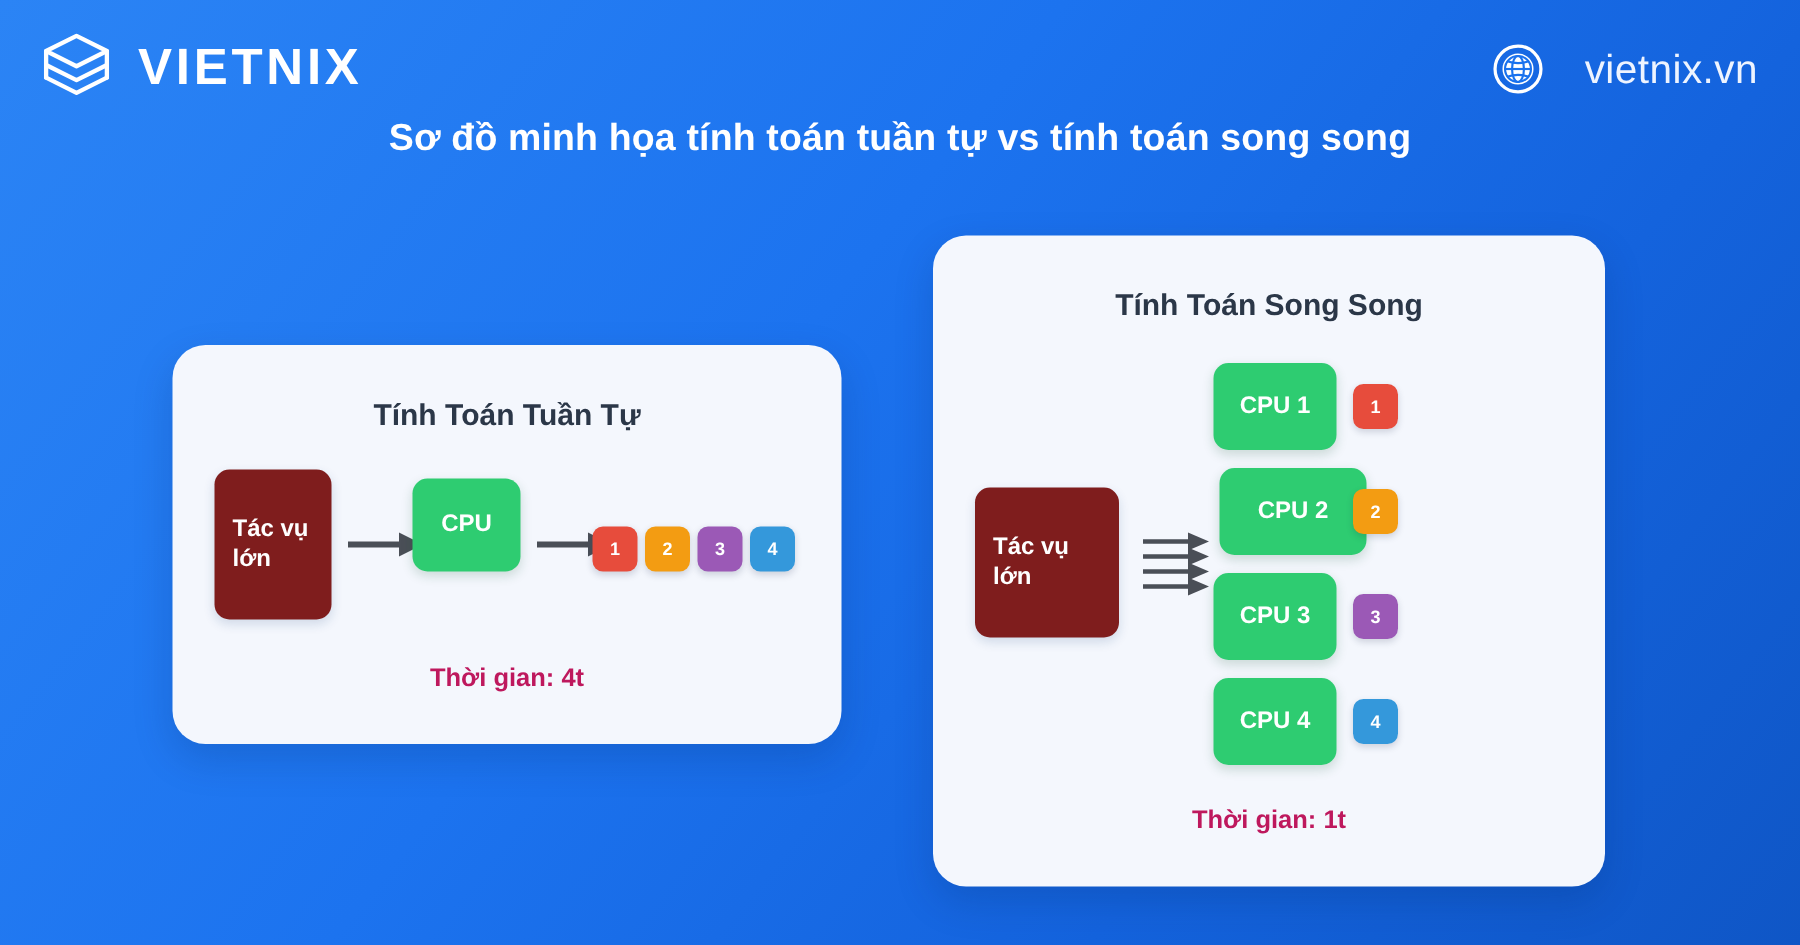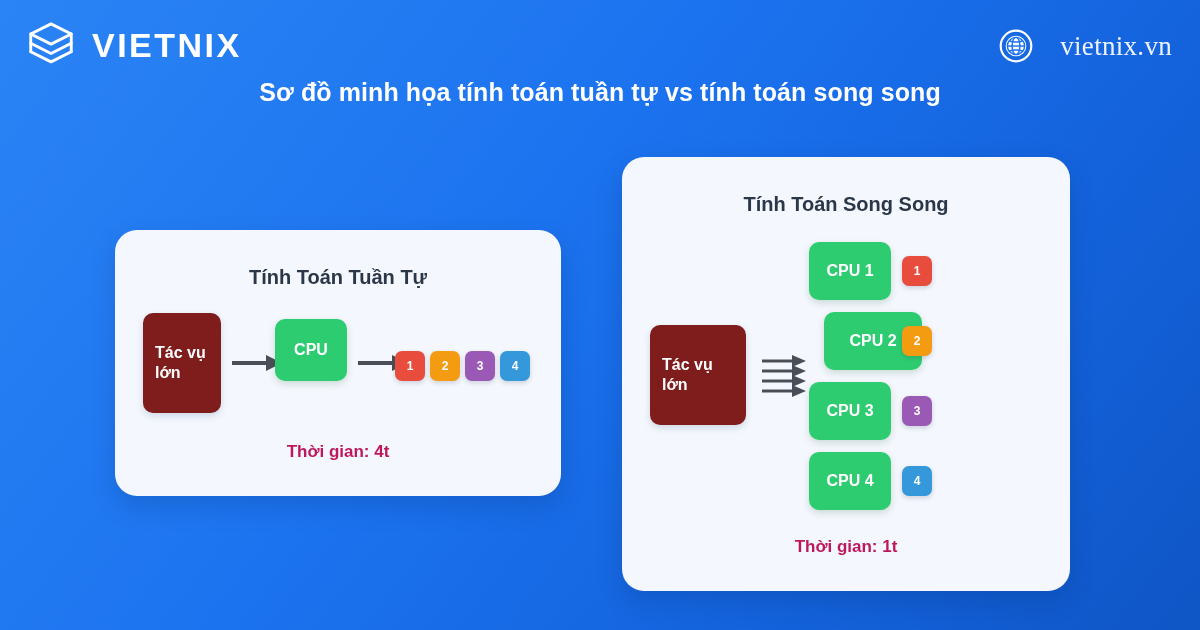--- a/index.html
+++ b/index.html
@@ -37,21 +37,20 @@
     letter-spacing: 2.5px;
   }
 
   .site {
     position: absolute;
     right: 28px;
     top: 28px;
     display: flex;
     align-items: center;
     gap: 26px;
-    font-family: Liberation Serif, serif;
   }
   .site-icon { width: 36px; height: 36px; display: block; }
   .site-label {
     color: #eef4ff;
     font-size: 27px;
     letter-spacing: 0.3px;
   }
 
   .headline {
     position: absolute;
@@ -151,21 +150,21 @@
   .seq-cpu   { left: 160px; top: 89px; width: 72px; height: 62px; }
   .seq-arrow-2 { left: 243px; top: 123px; width: 50px; height: 20px; }
   .seq-chips { position: absolute; left: 280px; top: 121px; display: flex; gap: 5px; }
   .seq-chips .chip { position: relative; left: auto; top: auto; }
 
   
   .par-task { left: 28px; top: 168px; width: 96px; height: 100px; }
   .par-fan  { left: 140px; top: 196px; width: 46px; height: 46px; }
 
   .par-cpu-1 { left: 187px; top: 85px;  width: 82px; height: 58px; }
-  .par-cpu-2 { left: 202px; top: 155px; width: 98px; height: 58px; }
+  .par-cpu-2 { left: 191px; top: 155px; width: 98px; height: 58px; }
   .par-cpu-3 { left: 187px; top: 225px; width: 82px; height: 58px; }
   .par-cpu-4 { left: 187px; top: 295px; width: 82px; height: 58px; }
 
   .par-chip-1 { left: 280px; top: 99px; }
   .par-chip-2 { left: 280px; top: 169px; }
   .par-chip-3 { left: 280px; top: 239px; }
   .par-chip-4 { left: 280px; top: 309px; }
 </style>
 </head>
 <body>

